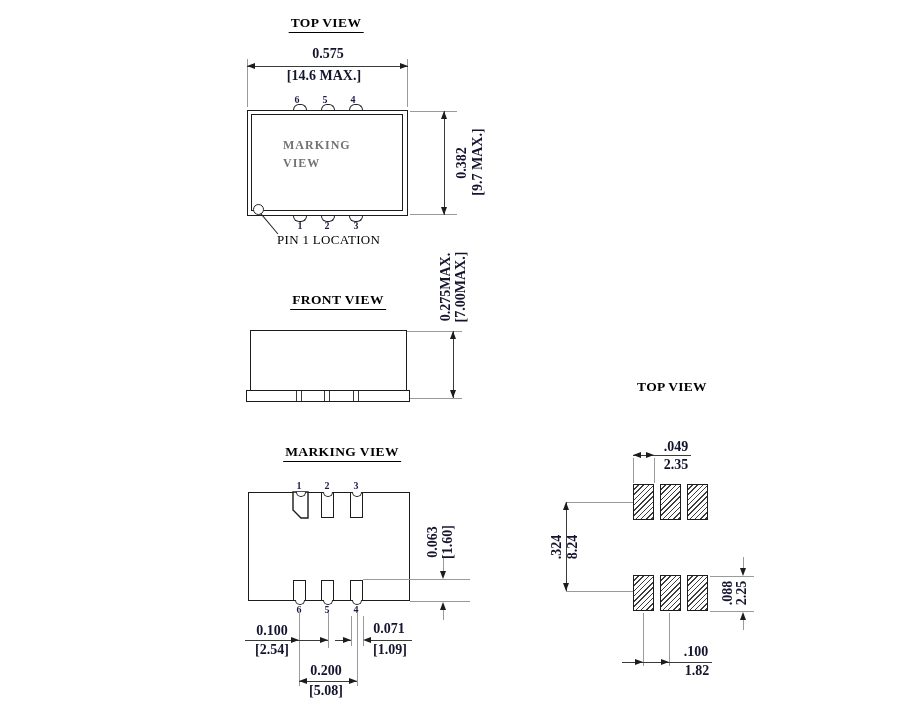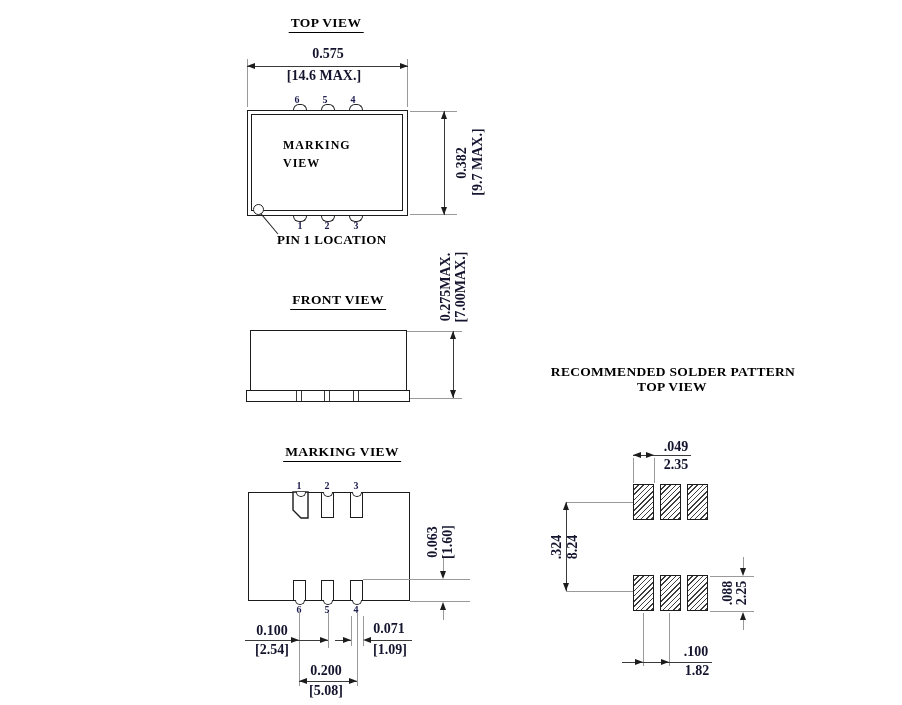--- a/index.html
+++ b/index.html
@@ -22,21 +22,21 @@
   .ar-l{border-right:8px solid #1c1c1c;border-top:3px solid transparent;border-bottom:3px solid transparent;}
   .ar-r{border-left:8px solid #1c1c1c;border-top:3px solid transparent;border-bottom:3px solid transparent;}
   .ar-u{border-bottom:8px solid #1c1c1c;border-left:3px solid transparent;border-right:3px solid transparent;}
   .ar-d{border-top:8px solid #1c1c1c;border-left:3px solid transparent;border-right:3px solid transparent;}
   .ncht{position:absolute;width:12px;height:5px;background:#fff;border:1.2px solid #222;border-bottom:none;border-radius:6px 6px 0 0;}
   .nchb{position:absolute;width:12px;height:5px;background:#fff;border:1.2px solid #222;border-top:none;border-radius:0 0 6px 6px;}
   .nchs{position:absolute;width:8px;height:4px;background:#fff;border:1.2px solid #222;border-top:none;border-radius:0 0 5px 5px;z-index:3;}
   .pin{position:absolute;background:#fff;border:1.3px solid #1c1c1c;box-sizing:border-box;z-index:2;}
   .pad{position:absolute;width:21px;height:36px;box-sizing:border-box;border:1.5px solid #1c1c1c;
        background:repeating-linear-gradient(135deg,#fff 0,#fff 2.6px,#3d3d3d 2.6px,#3d3d3d 3.7px);}
-  .mark{position:absolute;font-weight:bold;font-size:12px;color:#000000;letter-spacing:1px;}
+  .mark{position:absolute;font-weight:bold;font-size:12px;color:#737373;letter-spacing:1px;}
 </style>
 </head>
 <body>
 
 <div id="canvas">
 
   <div class="ttl" style="left:326px;top:15px;">TOP VIEW</div>
 
   <div class="vl exv" style="left:247px;top:59px;height:48px;"></div>
   <div class="vl exv" style="left:407px;top:59px;height:48px;"></div>
@@ -61,21 +61,21 @@
   <div class="nchb" style="left:349px;top:216px;"></div>
   <div class="num" style="left:300px;top:225px;">1</div>
   <div class="num" style="left:327px;top:225px;">2</div>
   <div class="num" style="left:356px;top:225px;">3</div>
 
   <div class="mark" style="left:283px;top:138px;">MARKING</div>
   <div class="mark" style="left:283px;top:156px;">VIEW</div>
 
   <div style="position:absolute;left:253px;top:204px;width:9px;height:9px;border:1.3px solid #222;border-radius:50%;background:#fff;"></div>
   <div style="position:absolute;left:261px;top:213px;width:27px;height:1.3px;background:#222;transform-origin:0 0;transform:rotate(50deg);"></div>
-  <div style="position:absolute;left:277px;top:232px;font-weight:bold;font-size:13px;color:#000;letter-spacing:.3px;">PIN 1 LOCATION</div>
+  <div style="position:absolute;left:277px;top:232px;font-weight:normal;font-size:13px;color:#000;letter-spacing:.3px;">PIN 1 LOCATION</div>
 
   <div class="hl exl" style="left:410px;top:111px;width:47px;"></div>
   <div class="hl exl" style="left:410px;top:214px;width:47px;"></div>
   <div class="vl" style="left:444px;top:111px;height:104px;"></div>
   <div class="ar ar-u" style="left:441px;top:111px;"></div>
   <div class="ar ar-d" style="left:441px;top:207px;"></div>
   <div class="vtx" style="left:462px;top:163px;">0.382</div>
   <div class="vtx" style="left:478px;top:162px;">[9.7 MAX.]</div>
 
   <div class="vtx" style="left:446px;top:287px;">0.275MAX.</div>
@@ -152,21 +152,20 @@
   <div class="hl" style="left:371px;top:640px;width:41px;"></div>
   <div class="ctx" style="left:389px;top:629px;">0.071</div>
   <div class="ctx" style="left:390px;top:650px;">[1.09]</div>
 
   <div class="hl" style="left:299px;top:681px;width:58px;"></div>
   <div class="ar ar-l" style="left:299px;top:678px;"></div>
   <div class="ar ar-r" style="left:349px;top:678px;"></div>
   <div class="ctx" style="left:326px;top:671px;">0.200</div>
   <div class="ctx" style="left:326px;top:691px;">[5.08]</div>
 
-  <div class="ctx" style="left:673px;top:372px;font-size:13.5px;color:#000;letter-spacing:.3px;">RECOMMENDED SOLDER PATTERN</div>
   <div class="ctx" style="left:672px;top:387px;font-size:13.5px;color:#000;letter-spacing:.3px;">TOP VIEW</div>
 
   <div class="vl exv" style="left:633px;top:458px;height:25px;"></div>
   <div class="vl exv" style="left:654px;top:458px;height:25px;"></div>
   <div class="hl" style="left:633px;top:455px;width:58px;"></div>
   <div class="ar ar-l" style="left:633px;top:452px;"></div>
   <div class="ar ar-r" style="left:646px;top:452px;"></div>
   <div class="ctx" style="left:676px;top:447px;">.049</div>
   <div class="ctx" style="left:676px;top:465px;">2.35</div>
 

